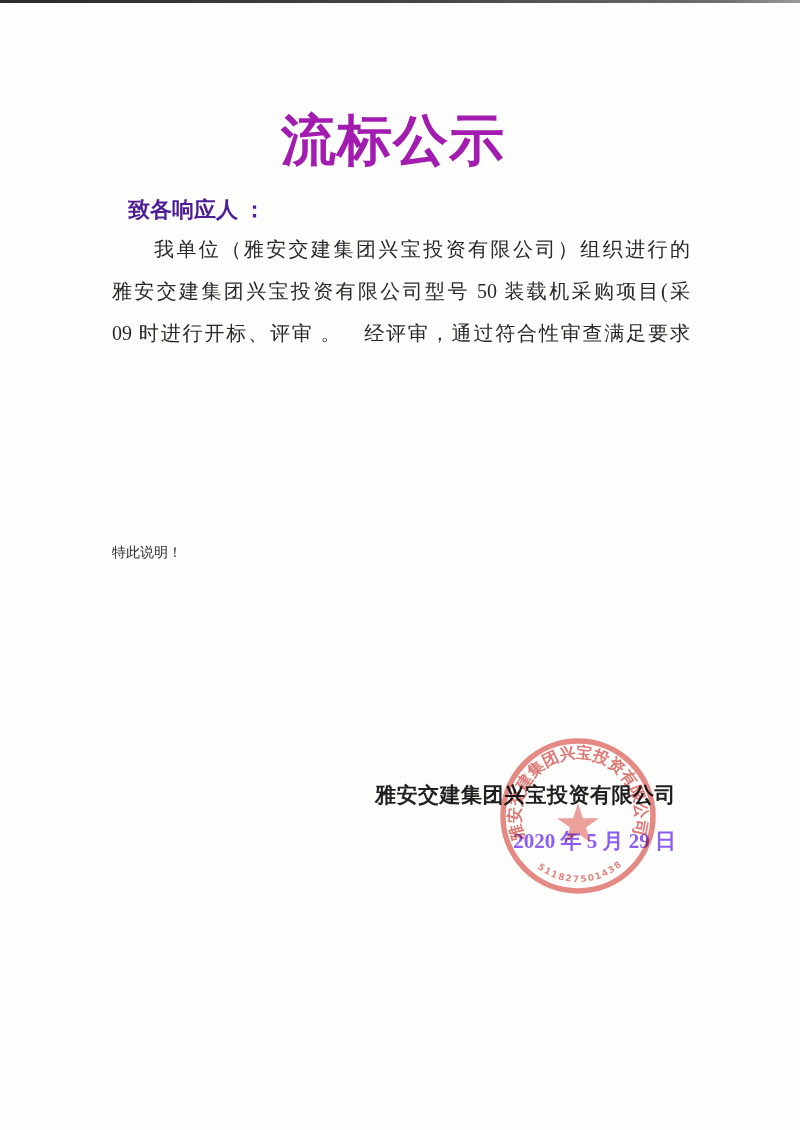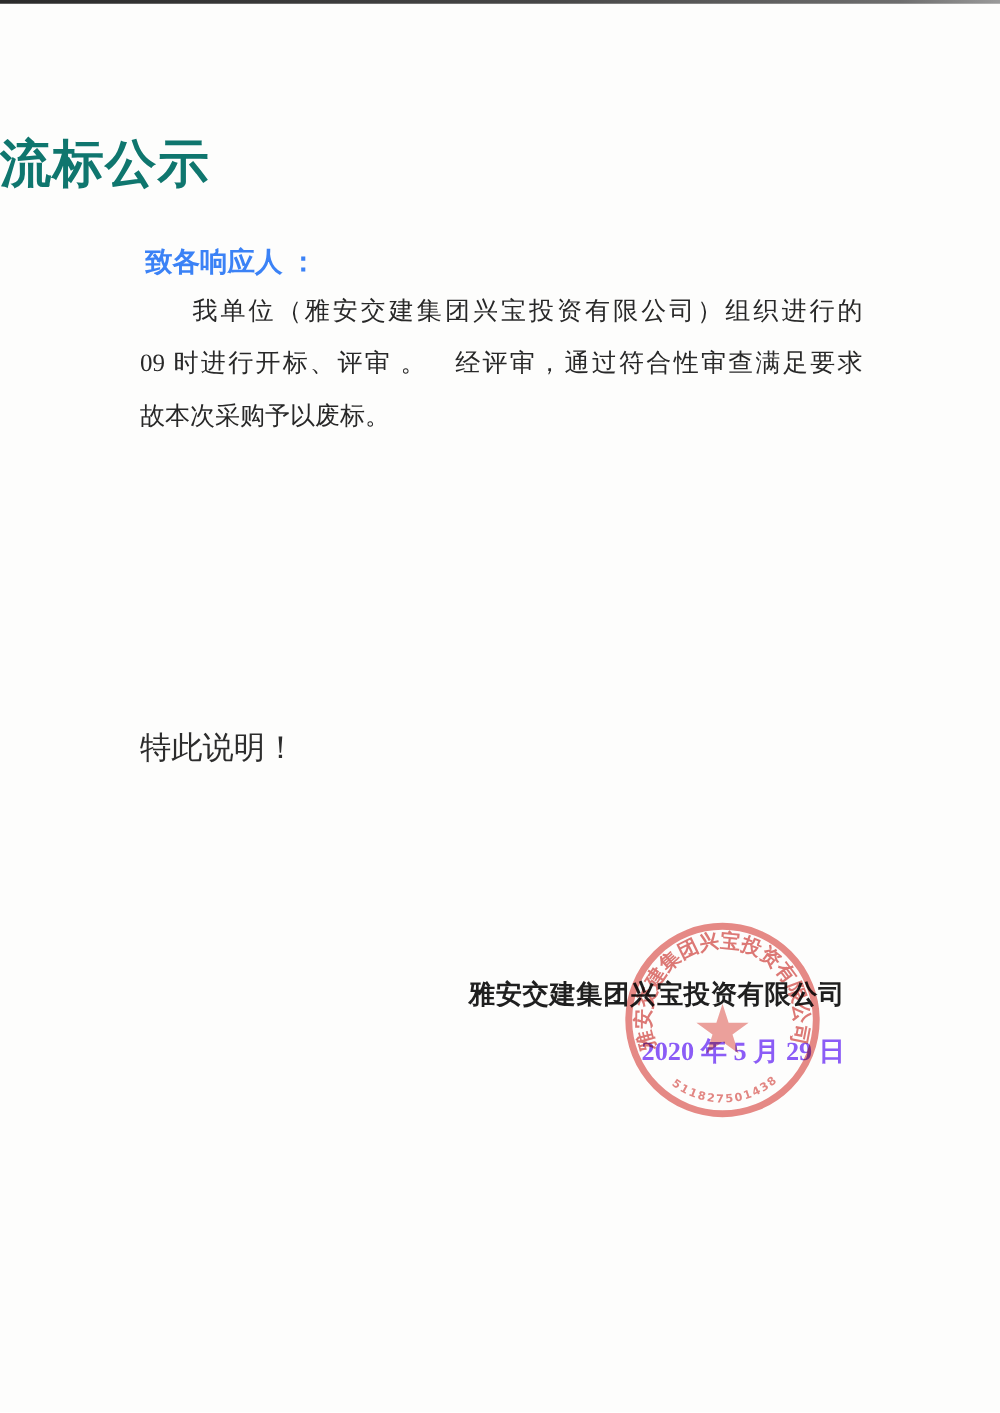--- a/index.html
+++ b/index.html
@@ -12,47 +12,47 @@
     font-family:"Liberation Serif","DejaVu Serif",serif;
     color:#262626;
   }
   .scan-edge-top {
     position:absolute; top:0; left:0;
     width:100%; height:3px;
     background:linear-gradient(90deg,#2b2b2b,#474747 55%,#6e6e6e 90%,#9a9a9a);
   }
   .doc-title {
     position:absolute; top:104px; left:0; right:14px;
-    text-align:left;
-    font-size:41px; font-weight:700;
+    text-align:center;
+    font-size:55px; font-weight:700;
     letter-spacing:1px;
-    color:#0f766e;
+    color:#a21caf;
   }
   .salutation {
-    position:absolute; top:195px; left:116px;
+    position:absolute; top:195px; left:128px;
     font-size:22px; font-weight:700;
-    color:#3b82f6;
+    color:#4c1d95;
   }
   .body-block {
     position:absolute; top:229px; left:112px;
     width:578px;
     font-size:20px;
     font-family:Liberation Serif, serif;
   }
   .body-line {
     height:41.8px; line-height:41.8px;
     text-align:justify;
     text-align-last:justify;
     color:#282828;
   }
   .body-line.first { padding-left:42px; }
   .body-line.last { text-align-last:left; }
   .closing-note {
-    position:absolute; top:578px; left:112px;
-    font-size:25px; line-height:42px;
+    position:absolute; top:532px; left:112px;
+    font-size:14px; line-height:42px;
     color:#2c2c2c;
   }
   .signature-block {
     position:absolute; top:772px; right:124px;
     text-align:right;
     white-space:nowrap;
   }
   .company-name {
     font-size:21px; font-weight:700;
     line-height:46px; color:#1f1f1f;
@@ -83,22 +83,22 @@
 <div class="page">
 
   <div class="scan-edge-top"></div>
 
   <div class="doc-title">流标公示</div>
 
   <div class="salutation">致各响应人 ：</div>
 
   <div class="body-block">
     <div class="body-line first">我单位（雅安交建集团兴宝投资有限公司）组织进行的</div>
+    <div class="body-line">雅安交建集团兴宝投资有限公司型号 50 装载机采购项目(采</div>
     <div class="body-line">09 时进行开标、评审 。　经评审，通过符合性审查满足要求</div>
-    <div class="body-line last">故本次采购予以废标。</div>
   </div>
 
   <div class="closing-note">特此说明！</div>
 
   <div class="signature-block">
     <div class="company-name">雅安交建集团兴宝投资有限公司</div>
     <div class="sign-date">2020 年 5 月 29 日</div>
   </div>
 
   <svg class="company-seal" viewBox="0 0 170 170" xmlns="http://www.w3.org/2000/svg" aria-hidden="true">

